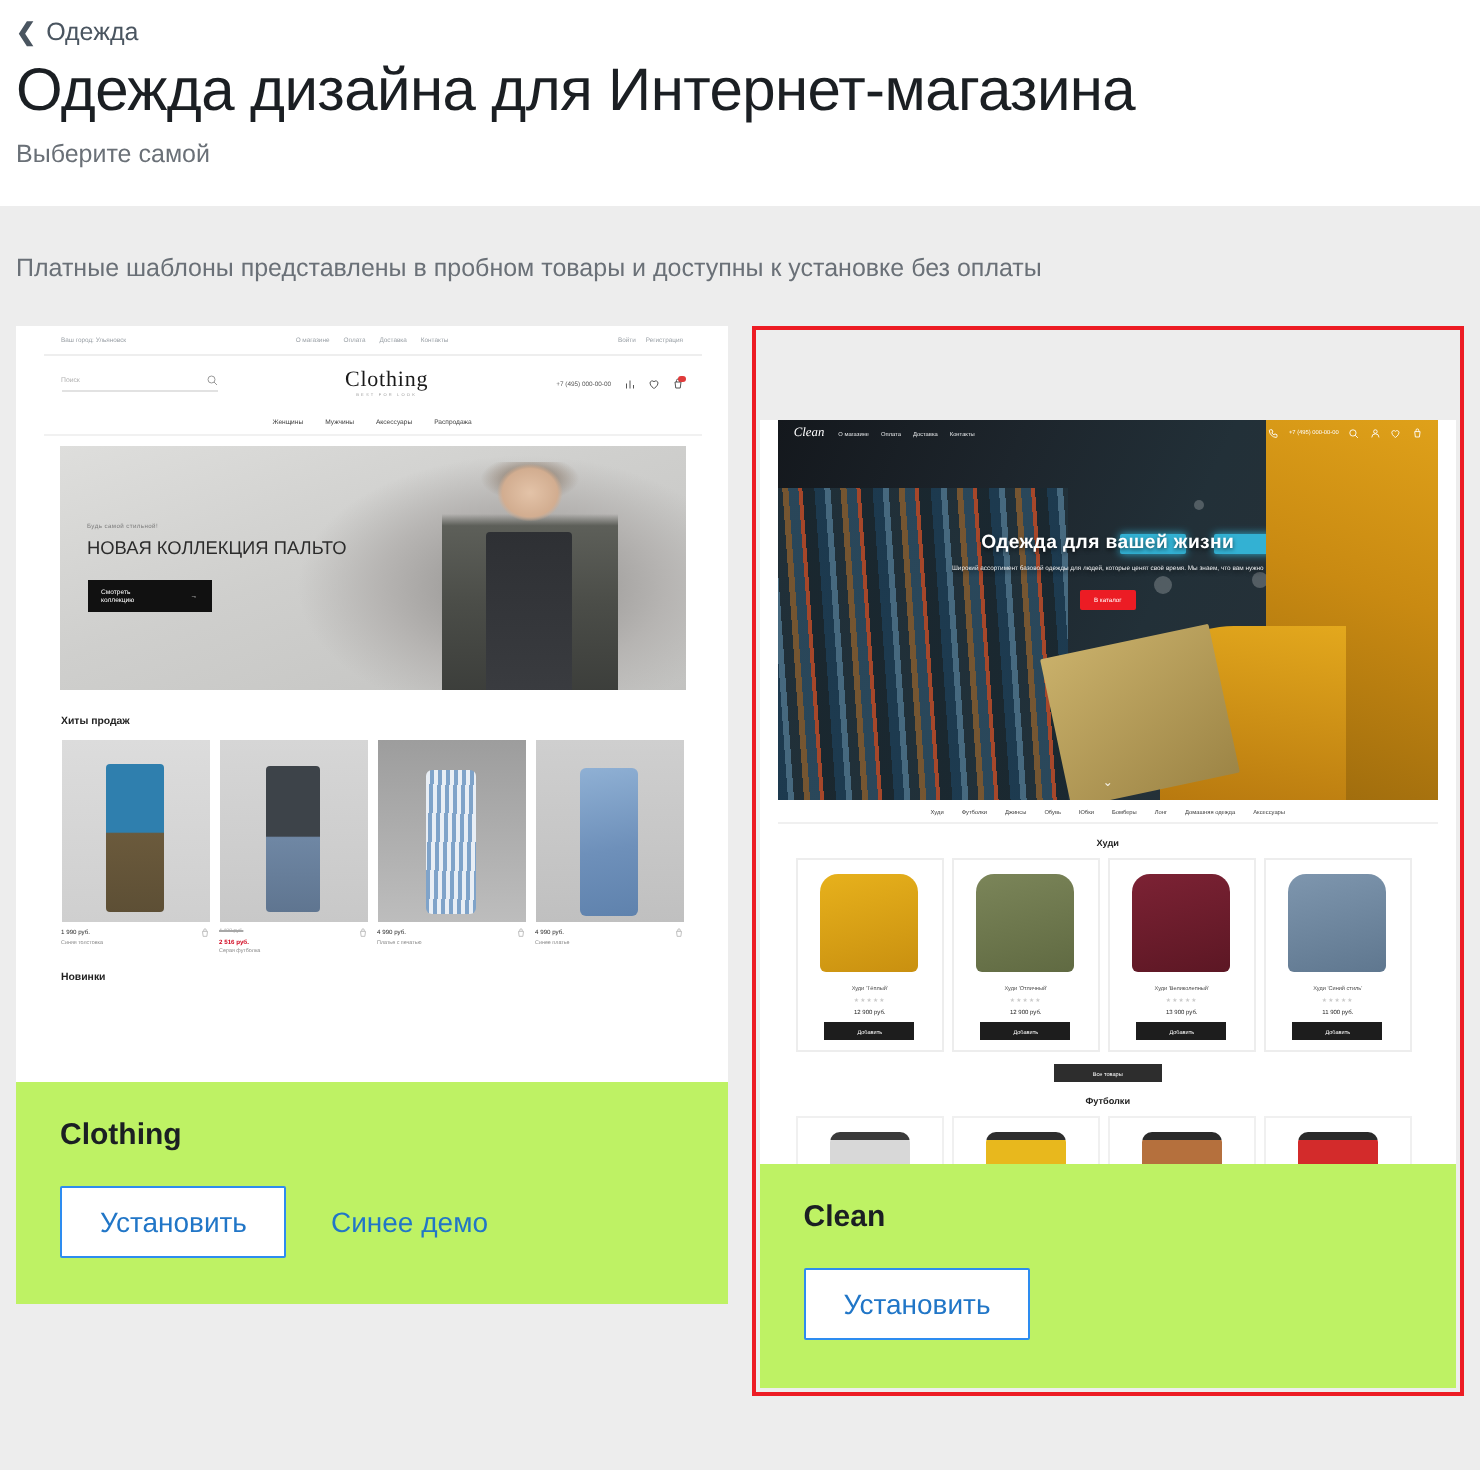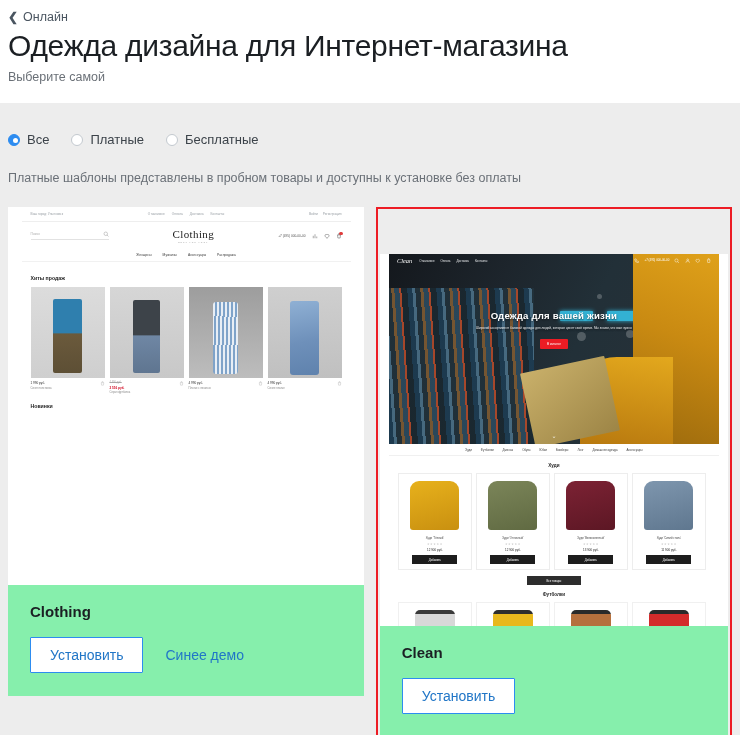--- a/index.html
+++ b/index.html
@@ -41,21 +41,21 @@
 
   
   .cards { display:flex; padding: 22px 8px 0 8px; gap:0; }
   .card-slot { width:364px; position:relative; }
   .card-slot.highlight { padding:4px; }
   .card-slot.highlight::before {
     content:""; position:absolute; inset:0;
     border:2px solid #ed1c24; pointer-events:none; z-index:5;
   }
   .card {
-    background:#86efac; width:100%; height:489px;
+    background:#bef264; width:100%; height:489px;
     display:flex; flex-direction:column; overflow:hidden;
   }
   .card-slot.highlight .card { height:484px;margin-top:43px; }
   .card-preview { flex:none; overflow:hidden; position:relative; background:#fff; }
 
   
   .c1 { height:378px; width:329px; margin:0 auto; font-size:3.1px; color:#333; background:#fff; }
   .c1-topbar {
     height:15px; display:flex; align-items:center; justify-content:space-between;
     padding:0 9px; border-bottom:1px solid #eee; color:#9aa0a6; font-size:3.2px;
@@ -233,41 +233,27 @@
     font-family:"Liberation Sans", sans-serif; border-radius:1px;
   }
   .link-demo { color:#2176c7; font-size:14px; text-decoration:none; cursor:pointer; }
 </style>
 </head>
 <body>
 
 <div class="page-header">
   <a class="back-link">
     <span class="back-chev">❮</span>
-    <span>Онлайн</span>
+    <span>Одежда</span>
   </a>
   <h1 class="page-title">Одежда дизайна для Интернет-магазина</h1>
   <div class="page-subtitle">Выберите самой</div>
 </div>
 
 <div class="filter-area">
-  <div class="radio-row">
-    <div class="radio-opt checked">
-      <span class="radio-dot"></span>
-      <span class="radio-label">Все</span>
-    </div>
-    <div class="radio-opt">
-      <span class="radio-dot"></span>
-      <span class="radio-label">Платные</span>
-    </div>
-    <div class="radio-opt">
-      <span class="radio-dot"></span>
-      <span class="radio-label">Бесплатные</span>
-    </div>
-  </div>
   <div class="filter-note">Платные шаблоны представлены в пробном товары и доступны к установке без оплаты</div>
 </div>
 
 <div class="cards">
 
   <div class="card-slot">
     <div class="card">
       <div class="card-preview">
         <div class="c1">
           <div class="c1-topbar">
@@ -313,20 +299,31 @@
                 <span class="c1-badge"></span>
               </span>
             </span>
           </div>
           <div class="c1-nav">
             <span>Женщины</span>
             <span>Мужчины</span>
             <span>Аксессуары</span>
             <span>Распродажа</span>
           </div>
+          <div class="c1-hero">
+            <div class="c1-model"></div>
+            <div class="c1-hero-txt">
+              <div class="c1-kicker">Будь самой стильной!</div>
+              <div class="c1-h1">НОВАЯ КОЛЛЕКЦИЯ ПАЛЬТО</div>
+              <div class="c1-cta">
+                <span>Смотреть коллекцию</span>
+                <span>→</span>
+              </div>
+            </div>
+          </div>
           <div class="c1-sec-title">Хиты продаж</div>
           <div class="c1-prods">
             <div class="c1-prod">
               <div class="c1-thumb t1"></div>
               <div class="c1-prod-meta">
                 <span><span class="c1-price">1 990 руб.</span></span>
                 <svg class="c1-bag" viewBox="0 0 24 24" fill="none" stroke="#777" stroke-width="2">
                     <path d="M6 8h12l-1.5 12h-9z"></path>
                     <path d="M9 8V5a3 3 0 016 0v3"></path>
                   </svg>

